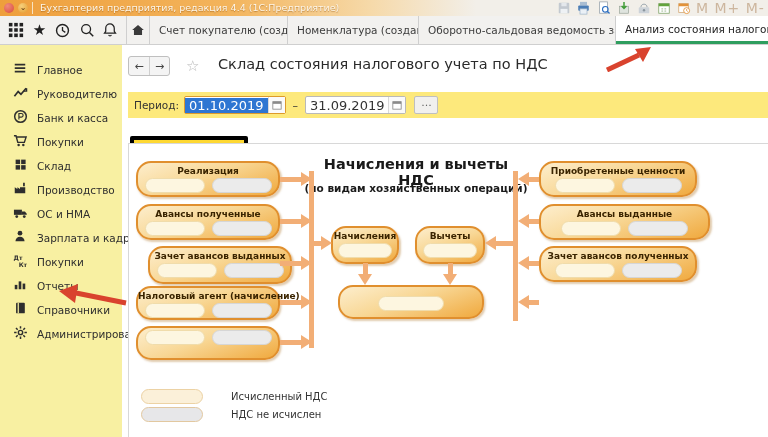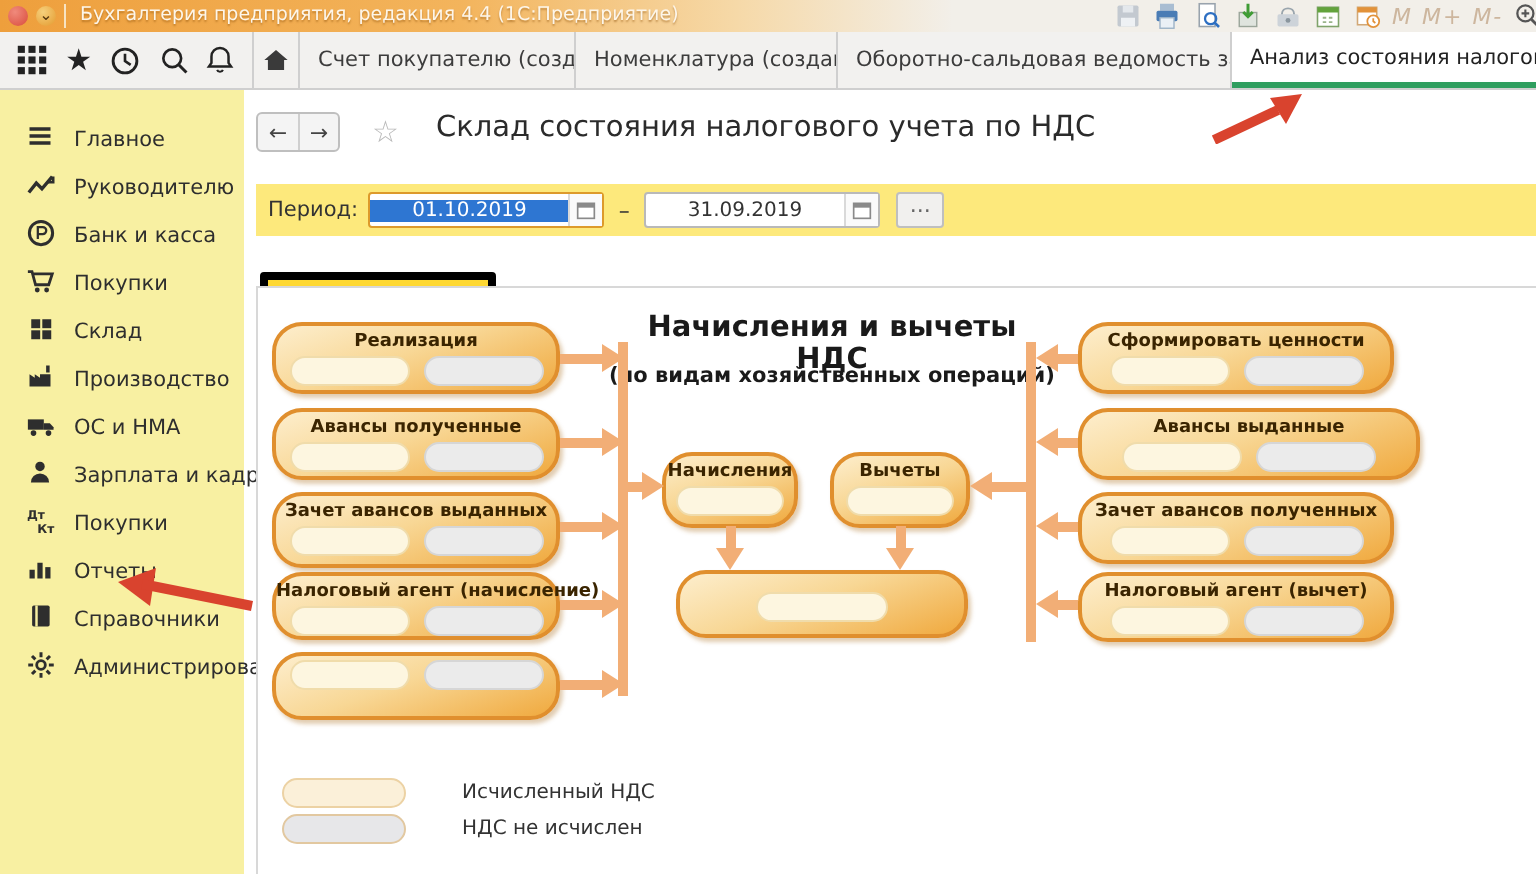--- a/index.html
+++ b/index.html
@@ -13,21 +13,21 @@
   .winbtn { position:absolute; top:3px; width:10px; height:10px; border-radius:50%; }
   .winbtn.red { left:4px; background:radial-gradient(circle at 35% 30%,#f08a7c,#d94c3c); }
   .winbtn.yellow { left:18px; background:radial-gradient(circle at 35% 30%,#f6d07c,#e49a2e); color:#5a3a10;
     font-size:8px; line-height:9px; text-align:center; }
   .titlebar .sep { position:absolute; left:32px; top:2px; width:1px; height:12px; background:#f7e3c2; }
   .titlebar-text { position:absolute; left:40px; top:2px; font-size:9.5px; color:#fdf6ea; text-shadow:0 1px 1px rgba(140,80,10,.5); }
 
   
   .sysicons { position:absolute; top:1px; left:556px; height:14px; display:flex; align-items:center; gap:5px; }
   .sysicons .ic { width:15px; height:14px; display:inline-flex; align-items:center; justify-content:center; }
-  .memtext { font-size:11px; color:#cdb69e; letter-spacing:1px; white-space:nowrap;font-style:italic; }
+  .memtext { font-size:14px; color:#cdb69e; letter-spacing:1px; white-space:nowrap; }
 
   
   .toolrow { position:absolute; left:0; top:16px; width:768px; height:29px; background:#f2f1ef; border-bottom:1px solid #cfcfcf; }
   .lefticons { position:absolute; left:0; top:0; width:126px; height:28px; display:flex; align-items:center; justify-content:space-around; padding:0 4px; }
   .lefticons .ic { width:20px; height:20px; display:inline-flex; align-items:center; justify-content:center; cursor:pointer; }
   .star-glyph { font-size:15px; color:#222; line-height:18px; }
 
   .tabs { position:absolute; left:126px; top:0; height:28px; display:flex; }
   .tab { height:28px; display:flex; align-items:center; gap:6px; padding:0 9px; border-right:1px solid #cfcfcf;
     font-size:10.5px; color:#3c3c3c; background:#f2f1ef; white-space:nowrap; overflow:hidden; cursor:pointer; }
@@ -46,21 +46,21 @@
   .navbtns { display:flex; border:1px solid #bfbfbf; border-radius:3px; overflow:hidden; background:#f4f4f4; }
   .navbtn { width:20px; height:18px; display:flex; align-items:center; justify-content:center; font-size:11px; color:#444; cursor:pointer; }
   .navbtn + .navbtn { border-left:1px solid #cfcfcf; }
   .fav-star { margin-left:16px; font-size:15px; color:#b9b9b9; cursor:pointer; }
   .report-title { position:absolute; left:218px; top:56px; font-size:14.5px; color:#2b2b2b; white-space:nowrap; }
 
   .periodrow { position:absolute; left:128px; top:92px; width:640px; height:26px; background:#fde97c; display:flex; align-items:center; padding-left:6px; gap:5px; }
   .periodrow .lbl { font-size:10.5px; color:#333; }
   .dateinput { display:flex; align-items:center; background:#fff; border:1px solid #b9b9b9; border-radius:2px; height:18px; }
   .dateinput.focus { border:1px solid #dd9a2b; }
-  .dateinput .val { padding:0 21px; font-size:10px; min-width:62px; }
+  .dateinput .val { padding:0 4px; font-size:13px; min-width:62px; }
   .dateinput .val.selected { background:#2e76d2; color:#fff; }
   .calbtn { width:17px; height:16px; border-left:1px solid #d9d9d9; display:flex; align-items:center; justify-content:center; cursor:pointer; background:#fafafa; }
   .dash { color:#333; padding:0 2px; }
   .morebtn { width:24px; height:18px; background:#f1f0ee; border:1px solid #bfbfbf; border-radius:2px; color:#666;
     text-align:center; line-height:12px; font-size:11px; cursor:pointer; margin-left:3px; }
 
   .genbtn { position:absolute; left:130px; top:136px; height:19px; padding:0 10px; background:#fed833; border:4px solid #000000;
     border-radius:2px; font-size:10.5px; font-weight:bold; color:#1d1d1d; line-height:17px; cursor:pointer; }
 
   
@@ -393,21 +393,21 @@
           <span class="pill gray"></span>
         </div>
       </div>
     <div class="op-box" style="left:7px;top:60px;width:144px;height:36px">
         <div class="op-title">Авансы полученные</div>
         <div class="pills">
           <span class="pill cream"></span>
           <span class="pill gray"></span>
         </div>
       </div>
-    <div class="op-box" style="left:7px;top:102px;width:144px;height:38px">
+    <div class="op-box" style="left:19px;top:102px;width:144px;height:38px">
         <div class="op-title">Зачет авансов выданных</div>
         <div class="pills">
           <span class="pill cream"></span>
           <span class="pill gray"></span>
         </div>
       </div>
     <div class="op-box" style="left:7px;top:142px;width:144px;height:34px">
         <div class="op-title">Налоговый агент (начисление)</div>
         <div class="pills">
           <span class="pill cream"></span>
@@ -415,42 +415,35 @@
         </div>
       </div>
     <div class="op-box" style="left:7px;top:182px;width:144px;height:34px">
         <div class="pills">
           <span class="pill cream"></span>
           <span class="pill gray"></span>
         </div>
       </div>
 
     <div class="op-box" style="left:410px;top:17px;width:158px;height:36px">
-        <div class="op-title">Сформировать ценности</div>
+        <div class="op-title">Приобретенные ценности</div>
         <div class="pills">
           <span class="pill cream"></span>
           <span class="pill gray"></span>
         </div>
       </div>
     <div class="op-box" style="left:410px;top:60px;width:171px;height:36px">
         <div class="op-title">Авансы выданные</div>
         <div class="pills">
           <span class="pill cream"></span>
           <span class="pill gray"></span>
         </div>
       </div>
     <div class="op-box" style="left:410px;top:102px;width:158px;height:36px">
         <div class="op-title">Зачет авансов полученных</div>
-        <div class="pills">
-          <span class="pill cream"></span>
-          <span class="pill gray"></span>
-        </div>
-      </div>
-    <div class="op-box" style="left:410px;top:142px;width:158px;height:35px">
-        <div class="op-title">Налоговый агент (вычет)</div>
         <div class="pills">
           <span class="pill cream"></span>
           <span class="pill gray"></span>
         </div>
       </div>
 
     <div class="op-box" style="left:202px;top:82px;width:68px;height:38px">
         <div class="op-title">Начисления</div>
         <div class="pills">
           <span class="pill cream wide"></span>

